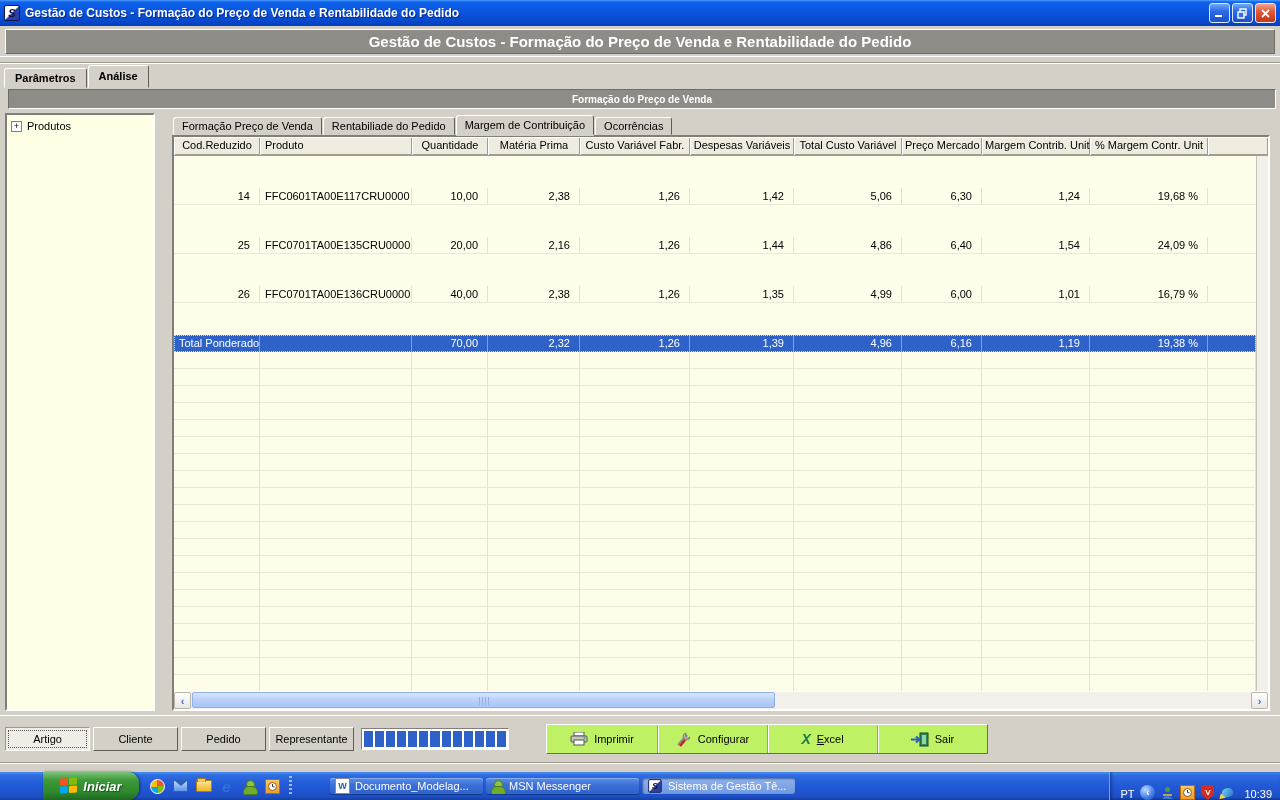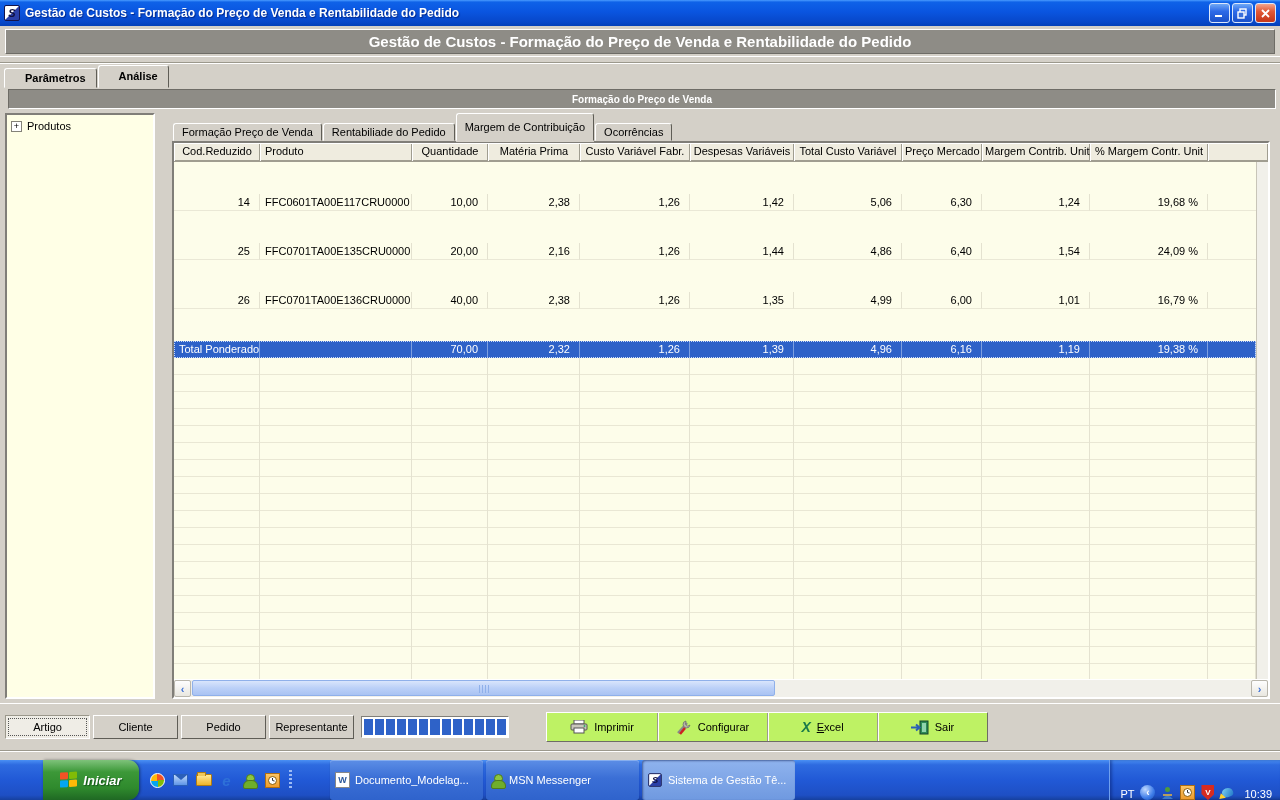--- a/index.html
+++ b/index.html
@@ -43,21 +43,21 @@
     color:#fff; font-weight:bold; font-size:15px;
   }
   .thinstrip { flex:0 0 8px; border-top:1px solid #FFFFFF; background:#D4D0C8; box-shadow:inset 0 -1px 0 #FFFFFF, inset 0 -2px 0 #9B988C; }
 
   
   .tabstrip { flex:0 0 24px; display:flex; align-items:flex-end; padding-left:4px; background:#D4D0C8; }
   .tab {
     background:#D4D0C8;
     border:1px solid; border-color:#FFFFFF #5F5D56 #D4D0C8 #FFFFFF;
     border-radius:3px 3px 0 0;
-    padding:2px 10px 3px 20px; margin-right:1px;
+    padding:2px 10px 3px 10px; margin-right:1px;
     height:20px; display:flex; align-items:center;
     position:relative; cursor:default; white-space:nowrap;
   }
   .tab.main { font-weight:bold; }
   .tab.active { height:23px; z-index:2; box-shadow:0 1px 0 #D4D0C8; }
 
   
   .sectionbar {
     flex:0 0 20px; margin:1px 4px 2px 8px; background:#8E8C86;
     border:1px solid; border-color:#6E6C66 #FFFFFF #FFFFFF #6E6C66;
@@ -74,21 +74,21 @@
   }
   .treeitem { display:flex; align-items:center; gap:5px; }
   .expbox {
     width:11px; height:11px; background:#fff; border:1px solid #848278;
     display:flex; align-items:center; justify-content:center;
     font-size:9px; line-height:9px; color:#000;
   }
   .rightarea { flex:1 1 auto; display:flex; flex-direction:column; min-width:0; }
   .innertabs { flex:0 0 22px; display:flex; align-items:flex-end; padding-left:1px; }
   .innertabs .tab { height:18px; padding:1px 8px 2px 8px; }
-  .innertabs .tab.active { height:28px; }
+  .innertabs .tab.active { height:20px; }
 
   
   .tframe {
     flex:1 1 auto; min-height:0; display:flex; flex-direction:column;
     border:2px solid; border-color:#807E78 #FFFFFF #FFFFFF #807E78;
     background:#FDFDEA;
   }
   .thead { flex:0 0 19px; display:flex; background:#14b8a6; border-bottom:1px solid #A09D90; }
   .th {
     height:18px; line-height:17px; background:#EFECDF;
@@ -203,21 +203,21 @@
   .folder { width:16px; height:12px; background:linear-gradient(180deg,#FFE89A,#F0B429); border:1px solid #B07C14; border-radius:1px; position:relative; }
   .folder::before { content:""; position:absolute; top:-3px; left:0; width:7px; height:3px; background:#F0C75A; border:1px solid #B07C14; border-bottom:none; border-radius:1px 1px 0 0; }
   .msnguy { width:13px; height:13px; position:relative; }
   .msnguy::before { content:""; position:absolute; left:3px; top:0; width:7px; height:7px; border-radius:50%; background:#8CC63F; border:1px solid #4E7A1E; }
   .msnguy::after { content:""; position:absolute; left:0; top:6px; width:13px; height:7px; border-radius:6px 6px 2px 2px; background:#6FAE2B; border:1px solid #4E7A1E; }
   .clocksq { width:15px; height:15px; background:linear-gradient(180deg,#FBC565,#EF9C2C); border:1px solid #B06E12; display:flex; align-items:center; justify-content:center; }
   .bluemail { width:15px; height:12px; background:linear-gradient(180deg,#BFD8FA,#5E95E8); border:1px solid #2B5FB8; position:relative; }
   .bluemail::before { content:""; position:absolute; left:1px; top:0; border-left:6px solid transparent; border-right:6px solid transparent; border-top:5px solid #2B5FB8; }
   .tasks { display:flex; align-items:center; gap:3px; padding-left:30px; }
   .taskbtn {
-    width:153px; height:40px; border-radius:3px;
+    width:153px; height:16px; border-radius:3px;
     background:linear-gradient(180deg,#5C8EE6,#3B6FD6 45%,#2F63CC);
     box-shadow:inset 0 1px 0 #86AEEF, 0 1px 1px rgba(0,0,0,.3);
     display:flex; align-items:center; gap:5px; padding:0 5px;
     color:#fff; white-space:nowrap; overflow:hidden;
   }
   .taskbtn.active { background:linear-gradient(180deg,#8FB3EE,#6F99E0); box-shadow:inset 1px 1px 2px rgba(0,20,80,.5); }
   .taskbtn .appicon { transform:scale(.85); }
   .tray {
     margin-left:auto; display:flex; align-items:flex-end; gap:6px; padding:0 8px 0 10px;
     background:linear-gradient(180deg,#4A90F4 0%,#2E6BE0 12%,#2159D6 50%,#1E4FC4 88%,#16409E 100%);

